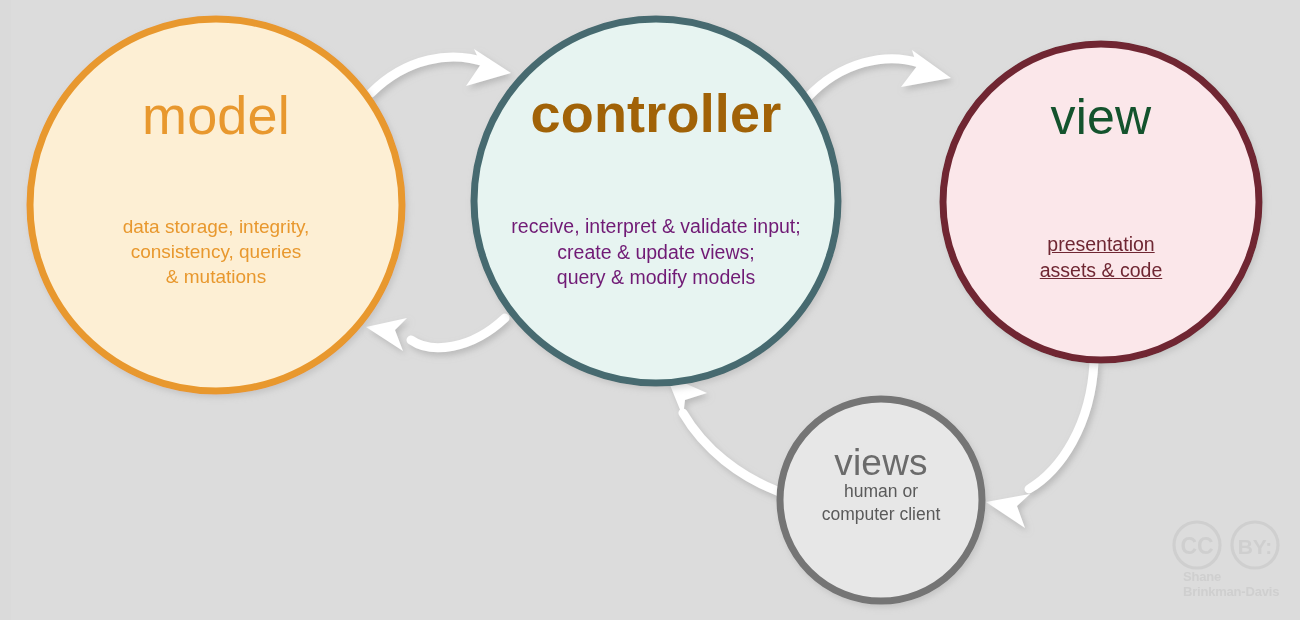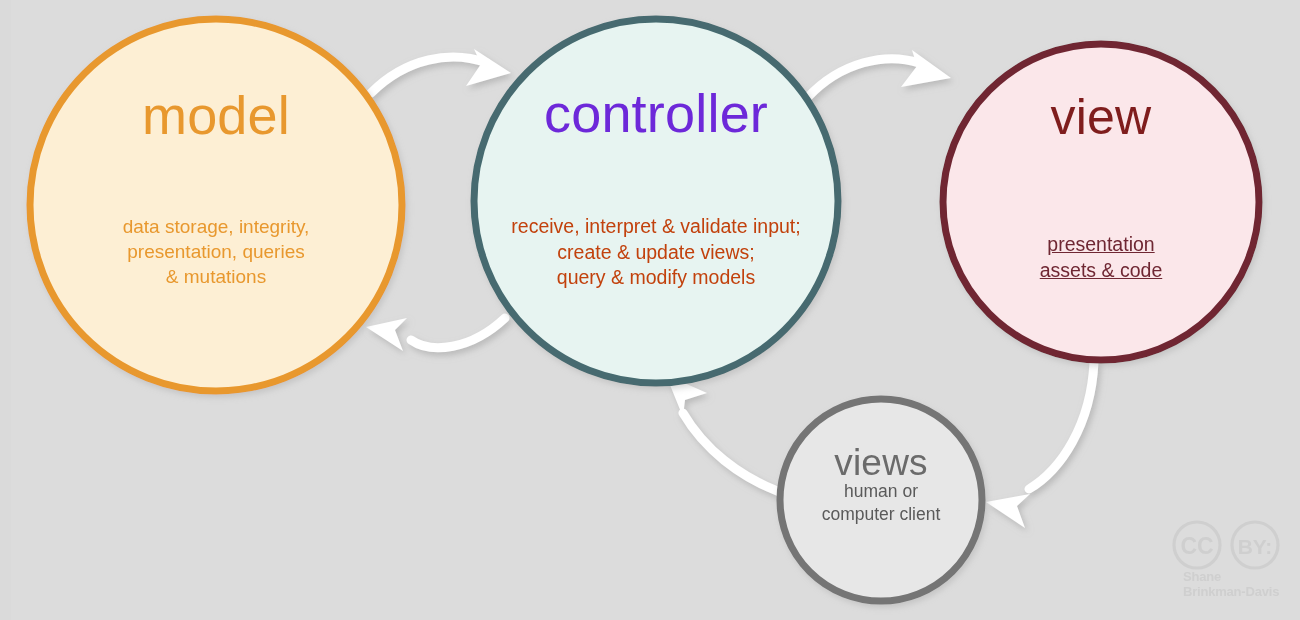--- a/index.html
+++ b/index.html
@@ -36,23 +36,23 @@
     pointer-events: none;
   }
   .node-desc {
     position: absolute;
     text-align: center;
     line-height: 1.32;
     pointer-events: none;
   }
   .title-model   { font-size: 54px; color: #e8982e; font-weight: 400; letter-spacing: .2px; }
   .desc-model    { font-size: 19px; color: #e8982e; }
-  .title-ctrl    { font-size: 54px; color: #6d28d9; font-weight: 400; letter-spacing: .2px; }
-  .desc-ctrl     { font-size: 19.5px; color: #c2410c; }
-  .title-view    { font-size: 50px; color: #7f1d1d; font-weight: 400; letter-spacing: .2px; }
+  .title-ctrl    { font-size: 54px; color: #a16207; font-weight: 700; letter-spacing: .2px; }
+  .desc-ctrl     { font-size: 19.5px; color: #701a75; }
+  .title-view    { font-size: 50px; color: #14532d; font-weight: 400; letter-spacing: .2px; }
   .desc-view     { font-size: 19.5px; color: #6f2733; text-decoration: underline; }
   .title-user    { font-size: 37px; color: #6b6b6b; font-weight: 400; letter-spacing: .2px; }
   .desc-user     { font-size: 17.5px; color: #5a5a5a; }
 
   #cc-badge {
     position: absolute;
     right: 14px;
     bottom: 12px;
     width: 126px;
     height: 88px;
@@ -117,21 +117,21 @@
       <circle cx="205" cy="205" r="186" fill="#fdefd4" stroke="#e8982e" stroke-width="7" filter="url(#circshadow)"></circle>
       <circle cx="1090" cy="202" r="158" fill="#fbe7ea" stroke="#6f2733" stroke-width="7" filter="url(#circshadow)"></circle>
       <circle cx="645" cy="201" r="182" fill="#e7f4f1" stroke="#466b70" stroke-width="7" filter="url(#circshadow)"></circle>
       <circle cx="870" cy="500" r="101" fill="#e7e7e7" stroke="#757575" stroke-width="7" filter="url(#circshadow)"></circle>
     </g>
   </svg>
 
   <div class="node-label title-model" style="left:0; top:88px; width:410px;">model</div>
   <div class="node-desc desc-model" style="left:0; top:214px; width:410px;">
     <div>data storage, integrity,</div>
-    <div>presentation, queries</div>
+    <div>consistency, queries</div>
     <div>&amp; mutations</div>
   </div>
 
   <div class="node-label title-ctrl" style="left:445px; top:86px; width:400px;">controller</div>
   <div class="node-desc desc-ctrl" style="left:445px; top:214px; width:400px;">
     <div>receive, interpret &amp; validate input;</div>
     <div>create &amp; update views;</div>
     <div>query &amp; modify models</div>
   </div>
 

